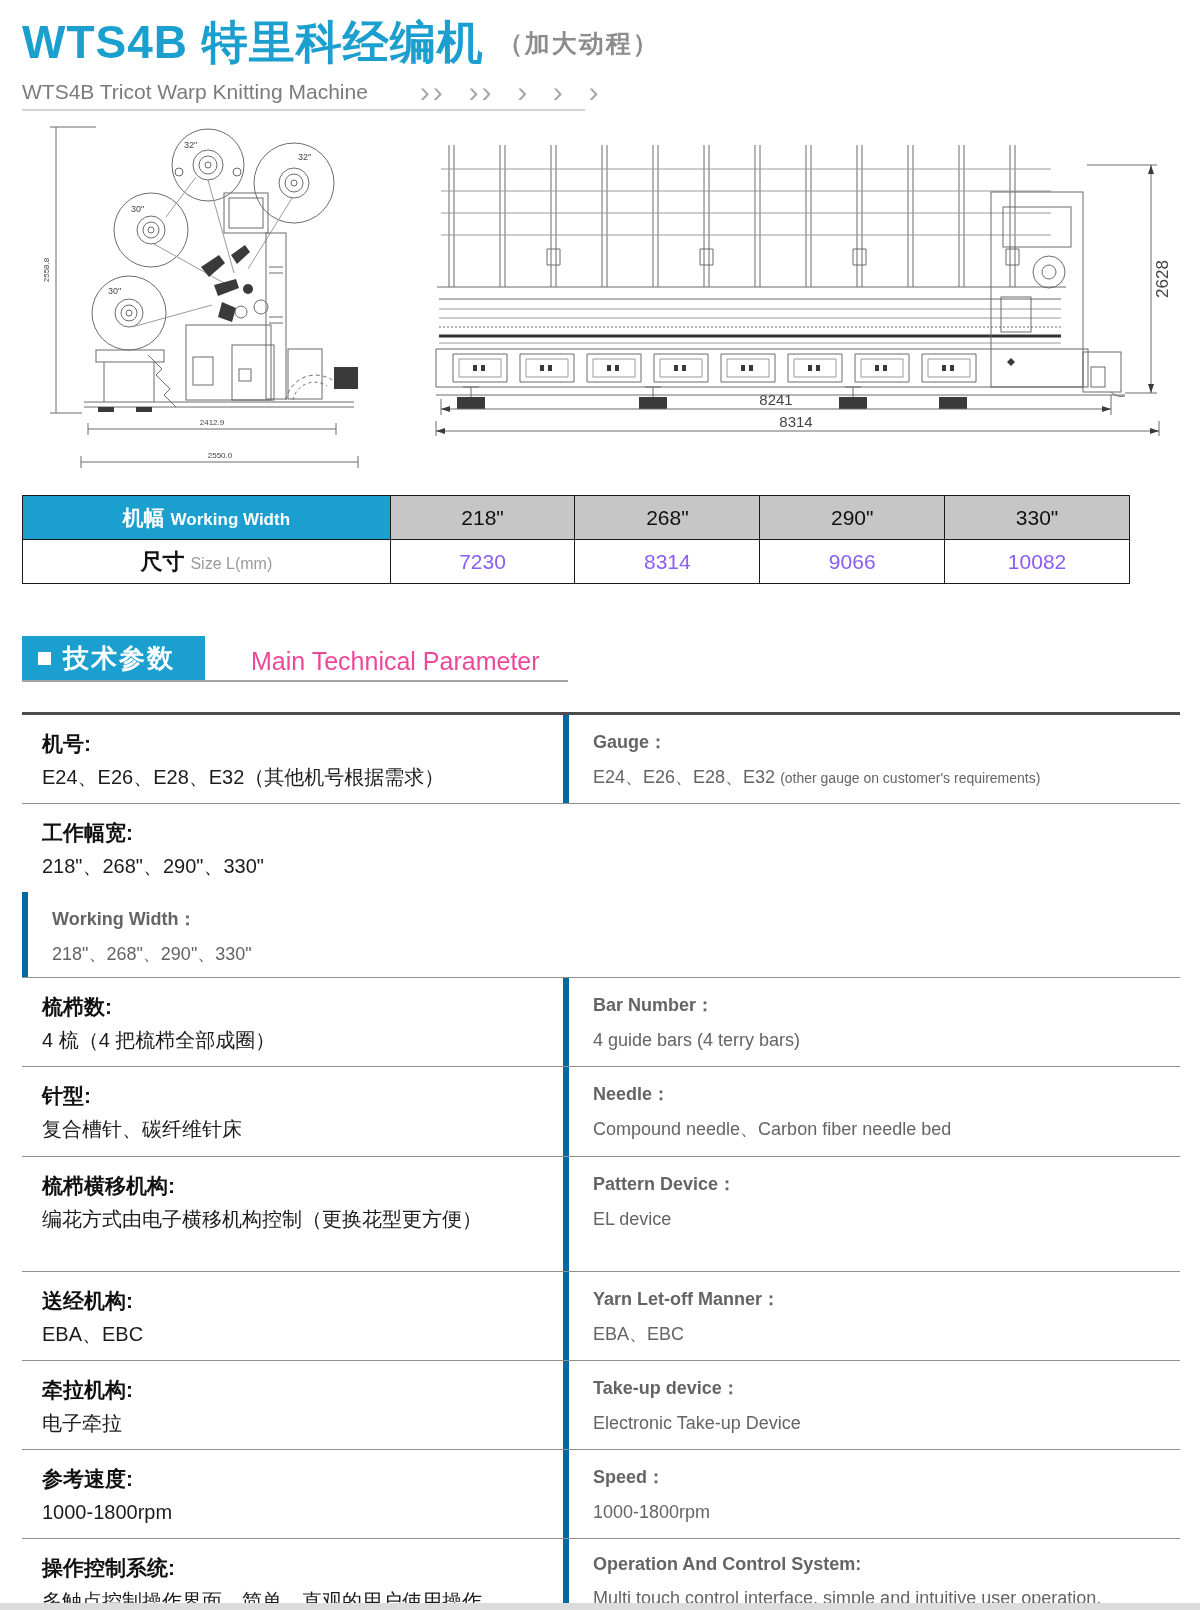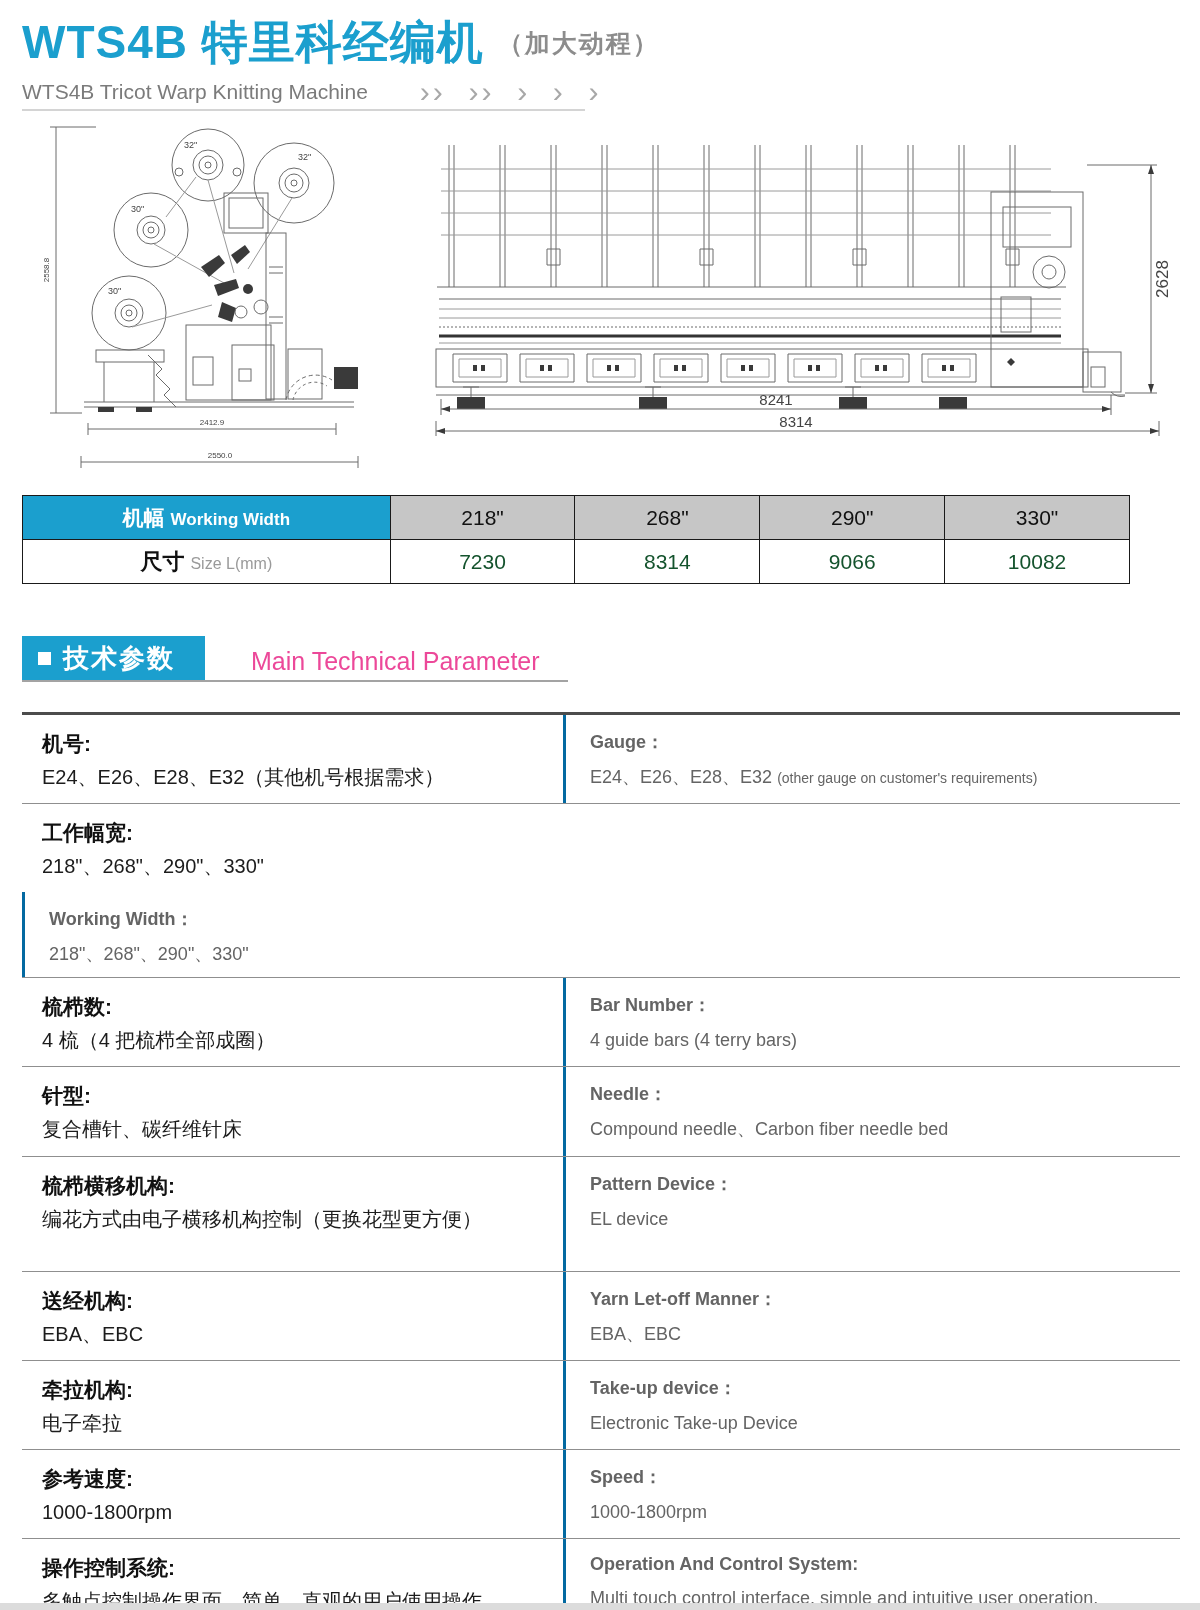--- a/index.html
+++ b/index.html
@@ -28,36 +28,36 @@
 
   
   table.size-table { border-collapse:collapse; width:1108px; margin-top:10px; }
   .size-table td { border:1.5px solid #1a1a1a; text-align:center; height:44px; vertical-align:middle; }
   .size-table .head-cell { background:#1B9FCE; color:#fff; width:368px; }
   .head-cell .cn { font-size:21px; font-weight:bold; }
   .head-cell .en { font-size:17px; font-weight:bold; margin-left:6px; }
   .size-table .width-cell { background:#c6c6c6; color:#111; font-size:21px; width:185px; }
   .size-table .label-cell .cn2 { font-size:22px; font-weight:bold; color:#111; }
   .size-table .label-cell .en2 { font-size:16px; color:#9a9a9a; margin-left:6px; }
-  .size-table .value-cell { font-size:21px; color:#14532d; background:#fff; }
+  .size-table .value-cell { font-size:21px; color:#8b5cf6; background:#fff; }
 
   
   .section-head { display:flex; align-items:flex-end; width:546px; border-bottom:2px solid #a3a3a3; margin-top:52px; }
   .section-badge { background:#1B9FCE; color:#fff; display:flex; align-items:center; gap:12px; height:44px; padding:0 30px 0 16px; }
   .section-badge .sq { width:13px; height:13px; background:#fff; display:inline-block; }
   .section-badge .cn { font-size:26px; font-weight:bold; letter-spacing:2px; }
   .section-en { color:#ec4899; font-size:25px; margin-left:46px; padding-bottom:4px; white-space:nowrap; }
 
   
   .param-table { width:1158px; margin-top:30px; border-top:3px solid #4c4c4c; border-bottom:5px solid #4c4c4c; }
   .param-row { display:flex; border-bottom:1px solid #8f8f8f; }
   .param-row:last-child { border-bottom:none; }
   .pcell { padding:15px 16px 10px 20px; }
   .pcell.cn-cell { width:541px; }
-  .pcell.en-cell { flex:1; border-left:3px solid #0369a1; padding-left:24px; }
+  .pcell.en-cell { flex:1; border-left:6px solid #0369a1; padding-left:24px; }
   .cn-cell .plabel { font-size:21px; font-weight:bold; color:#111; }
   .cn-cell .pvalue { font-size:20px; color:#1c1c1c; margin-top:4px; line-height:1.55; white-space:pre-line; }
   .en-cell .plabel { font-size:18px; font-weight:bold; color:#646464; }
   .en-cell .pvalue { font-size:18px; color:#646464; margin-top:11px; line-height:1.4; }
   .en-cell .pnote { font-size:14px; color:#646464; }
   .param-row:nth-child(1){min-height:80px;} .param-row:nth-child(2){min-height:80px;flex-direction:column;}
   .param-row:nth-child(3){min-height:85px;} .param-row:nth-child(4){min-height:90px;}
   .param-row:nth-child(5){min-height:115px;} .param-row:nth-child(6){min-height:83px;}
   .param-row:nth-child(7){min-height:84px;} .param-row:nth-child(8){min-height:88px;}
   .param-row:nth-child(9){min-height:90px;} .param-row:nth-child(10){min-height:103px;}

